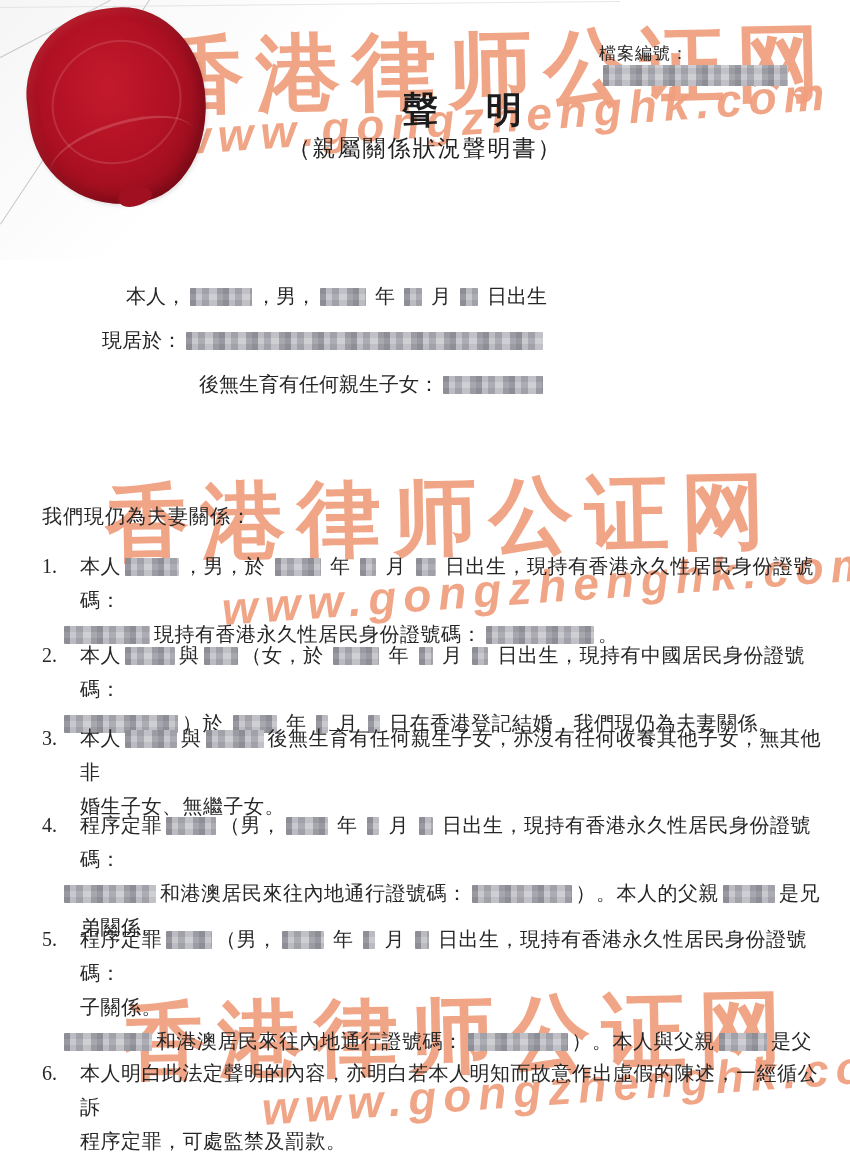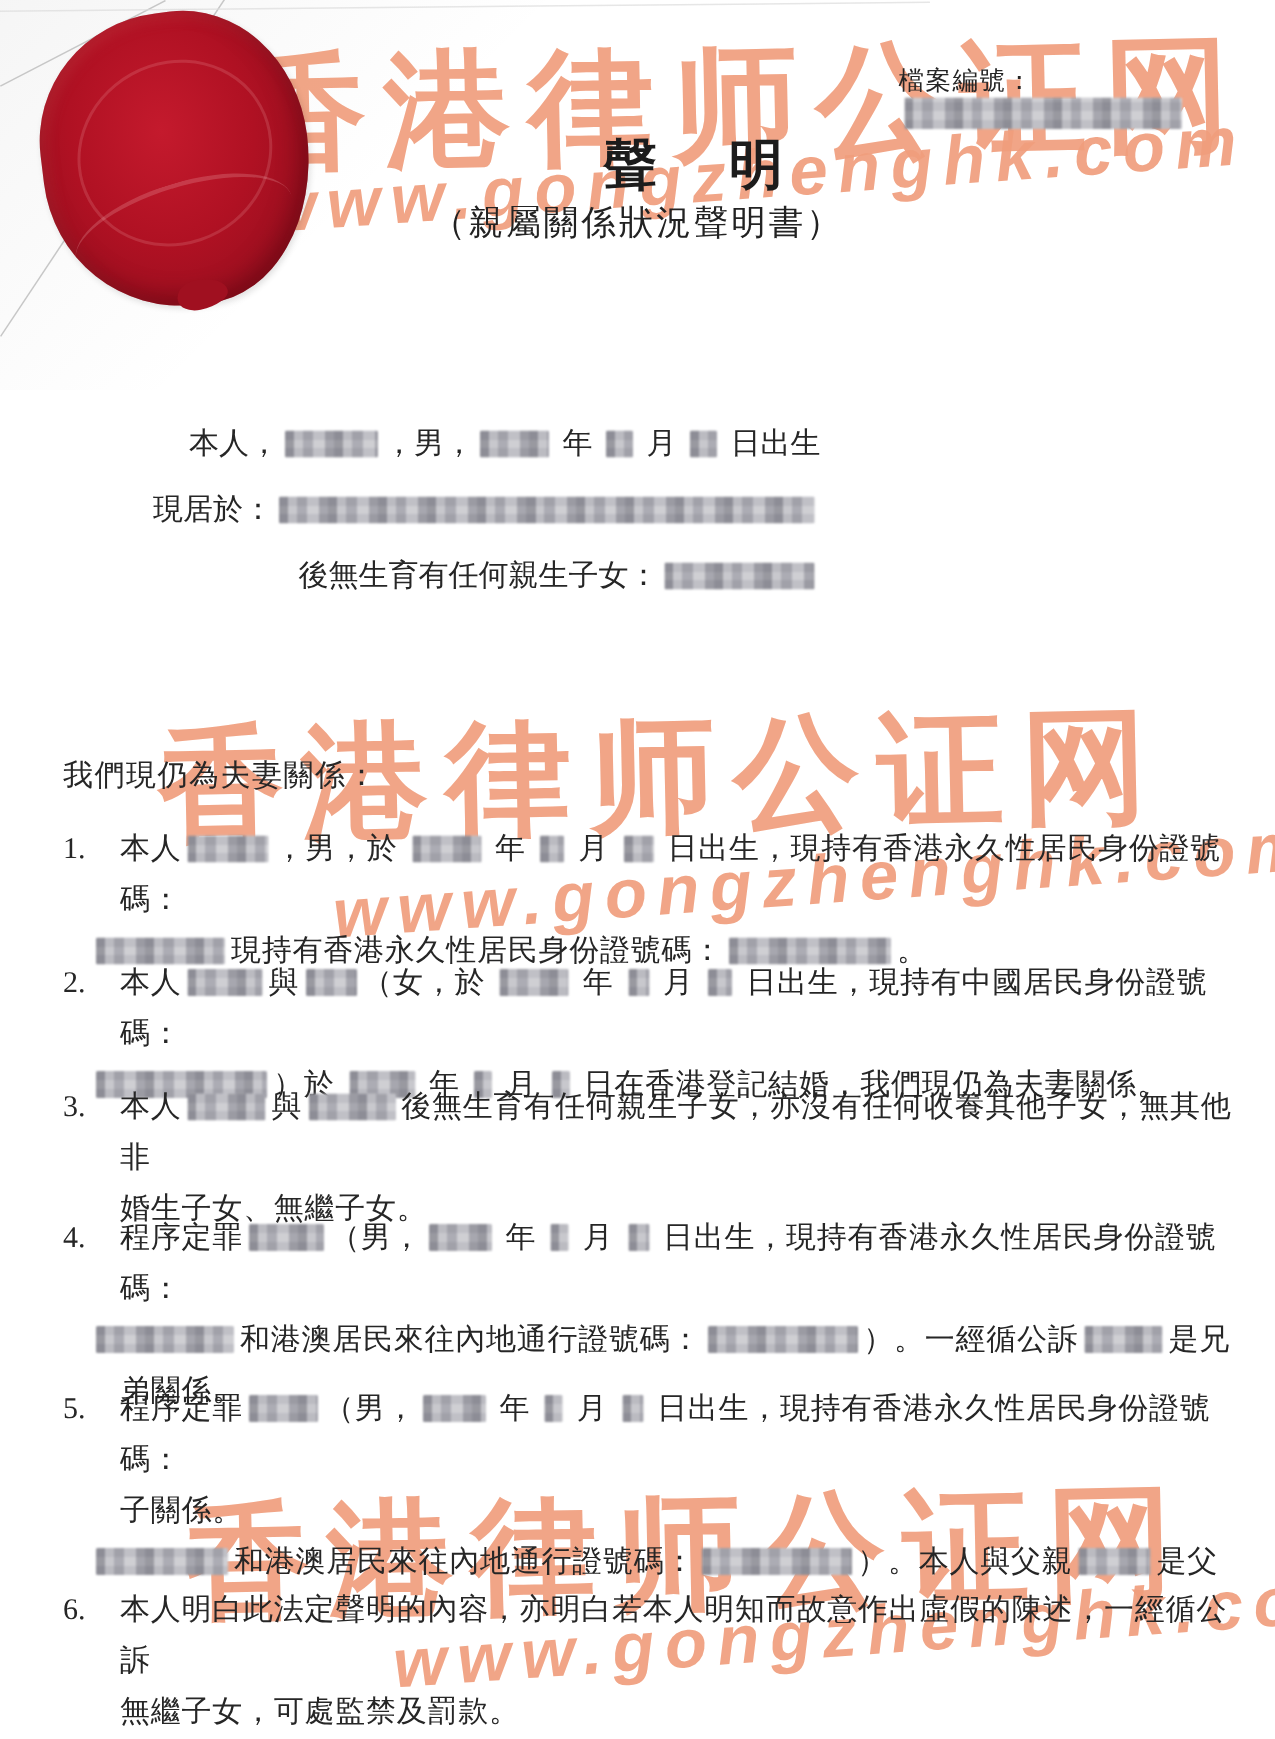--- a/index.html
+++ b/index.html
@@ -126,34 +126,34 @@
         <div class="num">3.</div>
         <div class="lines">
           <div class="line"><span>本人</span><span class="redact" style="width: 52px;"></span><span>與</span><span class="redact" style="width: 58px;"></span><span>後無生育有任何親生子女，亦沒有任何收養其他子女，無其他非</span></div>
           <div class="line"><span>婚生子女、無繼子女。</span></div>
         </div>
       </div>
       <div class="item" style="top: 808px;">
         <div class="num">4.</div>
         <div class="lines">
           <div class="line"><span>程序定罪</span><span class="redact" style="width: 50px;"></span><span>（男，</span><span class="redact" style="width: 42px;"></span><span> 年 </span><span class="redact" style="width: 12px;"></span><span> 月 </span><span class="redact" style="width: 14px;"></span><span> 日出生，現持有香港永久性居民身份證號碼：</span></div>
-          <div class="line"><span class="redact" style="width: 92px; margin-left: -16px;"></span><span>和港澳居民來往內地通行證號碼：</span><span class="redact" style="width: 100px;"></span><span>）。一經循公訴</span><span class="redact" style="width: 52px;"></span><span>是兄</span></div>
+          <div class="line"><span class="redact" style="width: 92px; margin-left: -16px;"></span><span>和港澳居民來往內地通行證號碼：</span><span class="redact" style="width: 100px;"></span><span>）。本人的父親</span><span class="redact" style="width: 52px;"></span><span>是兄</span></div>
           <div class="line"><span>弟關係。</span></div>
         </div>
       </div>
       <div class="item" style="top: 922px;">
         <div class="num">5.</div>
         <div class="lines">
           <div class="line"><span>程序定罪</span><span class="redact" style="width: 46px;"></span><span>（男，</span><span class="redact" style="width: 42px;"></span><span> 年 </span><span class="redact" style="width: 12px;"></span><span> 月 </span><span class="redact" style="width: 14px;"></span><span> 日出生，現持有香港永久性居民身份證號碼：</span></div>
           <div class="line"><span>子關係。</span></div>
           <div class="line"><span class="redact" style="width: 88px; margin-left: -16px;"></span><span>和港澳居民來往內地通行證號碼：</span><span class="redact" style="width: 100px;"></span><span>）。本人與父親</span><span class="redact" style="width: 48px;"></span><span>是父</span></div>
         </div>
       </div>
       <div class="item" style="top: 1056px;">
         <div class="num">6.</div>
         <div class="lines">
           <div class="line"><span>本人明白此法定聲明的內容，亦明白若本人明知而故意作出虛假的陳述，一經循公訴</span></div>
-          <div class="line"><span>無繼子女，可處監禁及罰款。</span></div>
+          <div class="line"><span>程序定罪，可處監禁及罰款。</span></div>
         </div>
       </div>
     </div>
 
 </div>
 
 </body></html>

